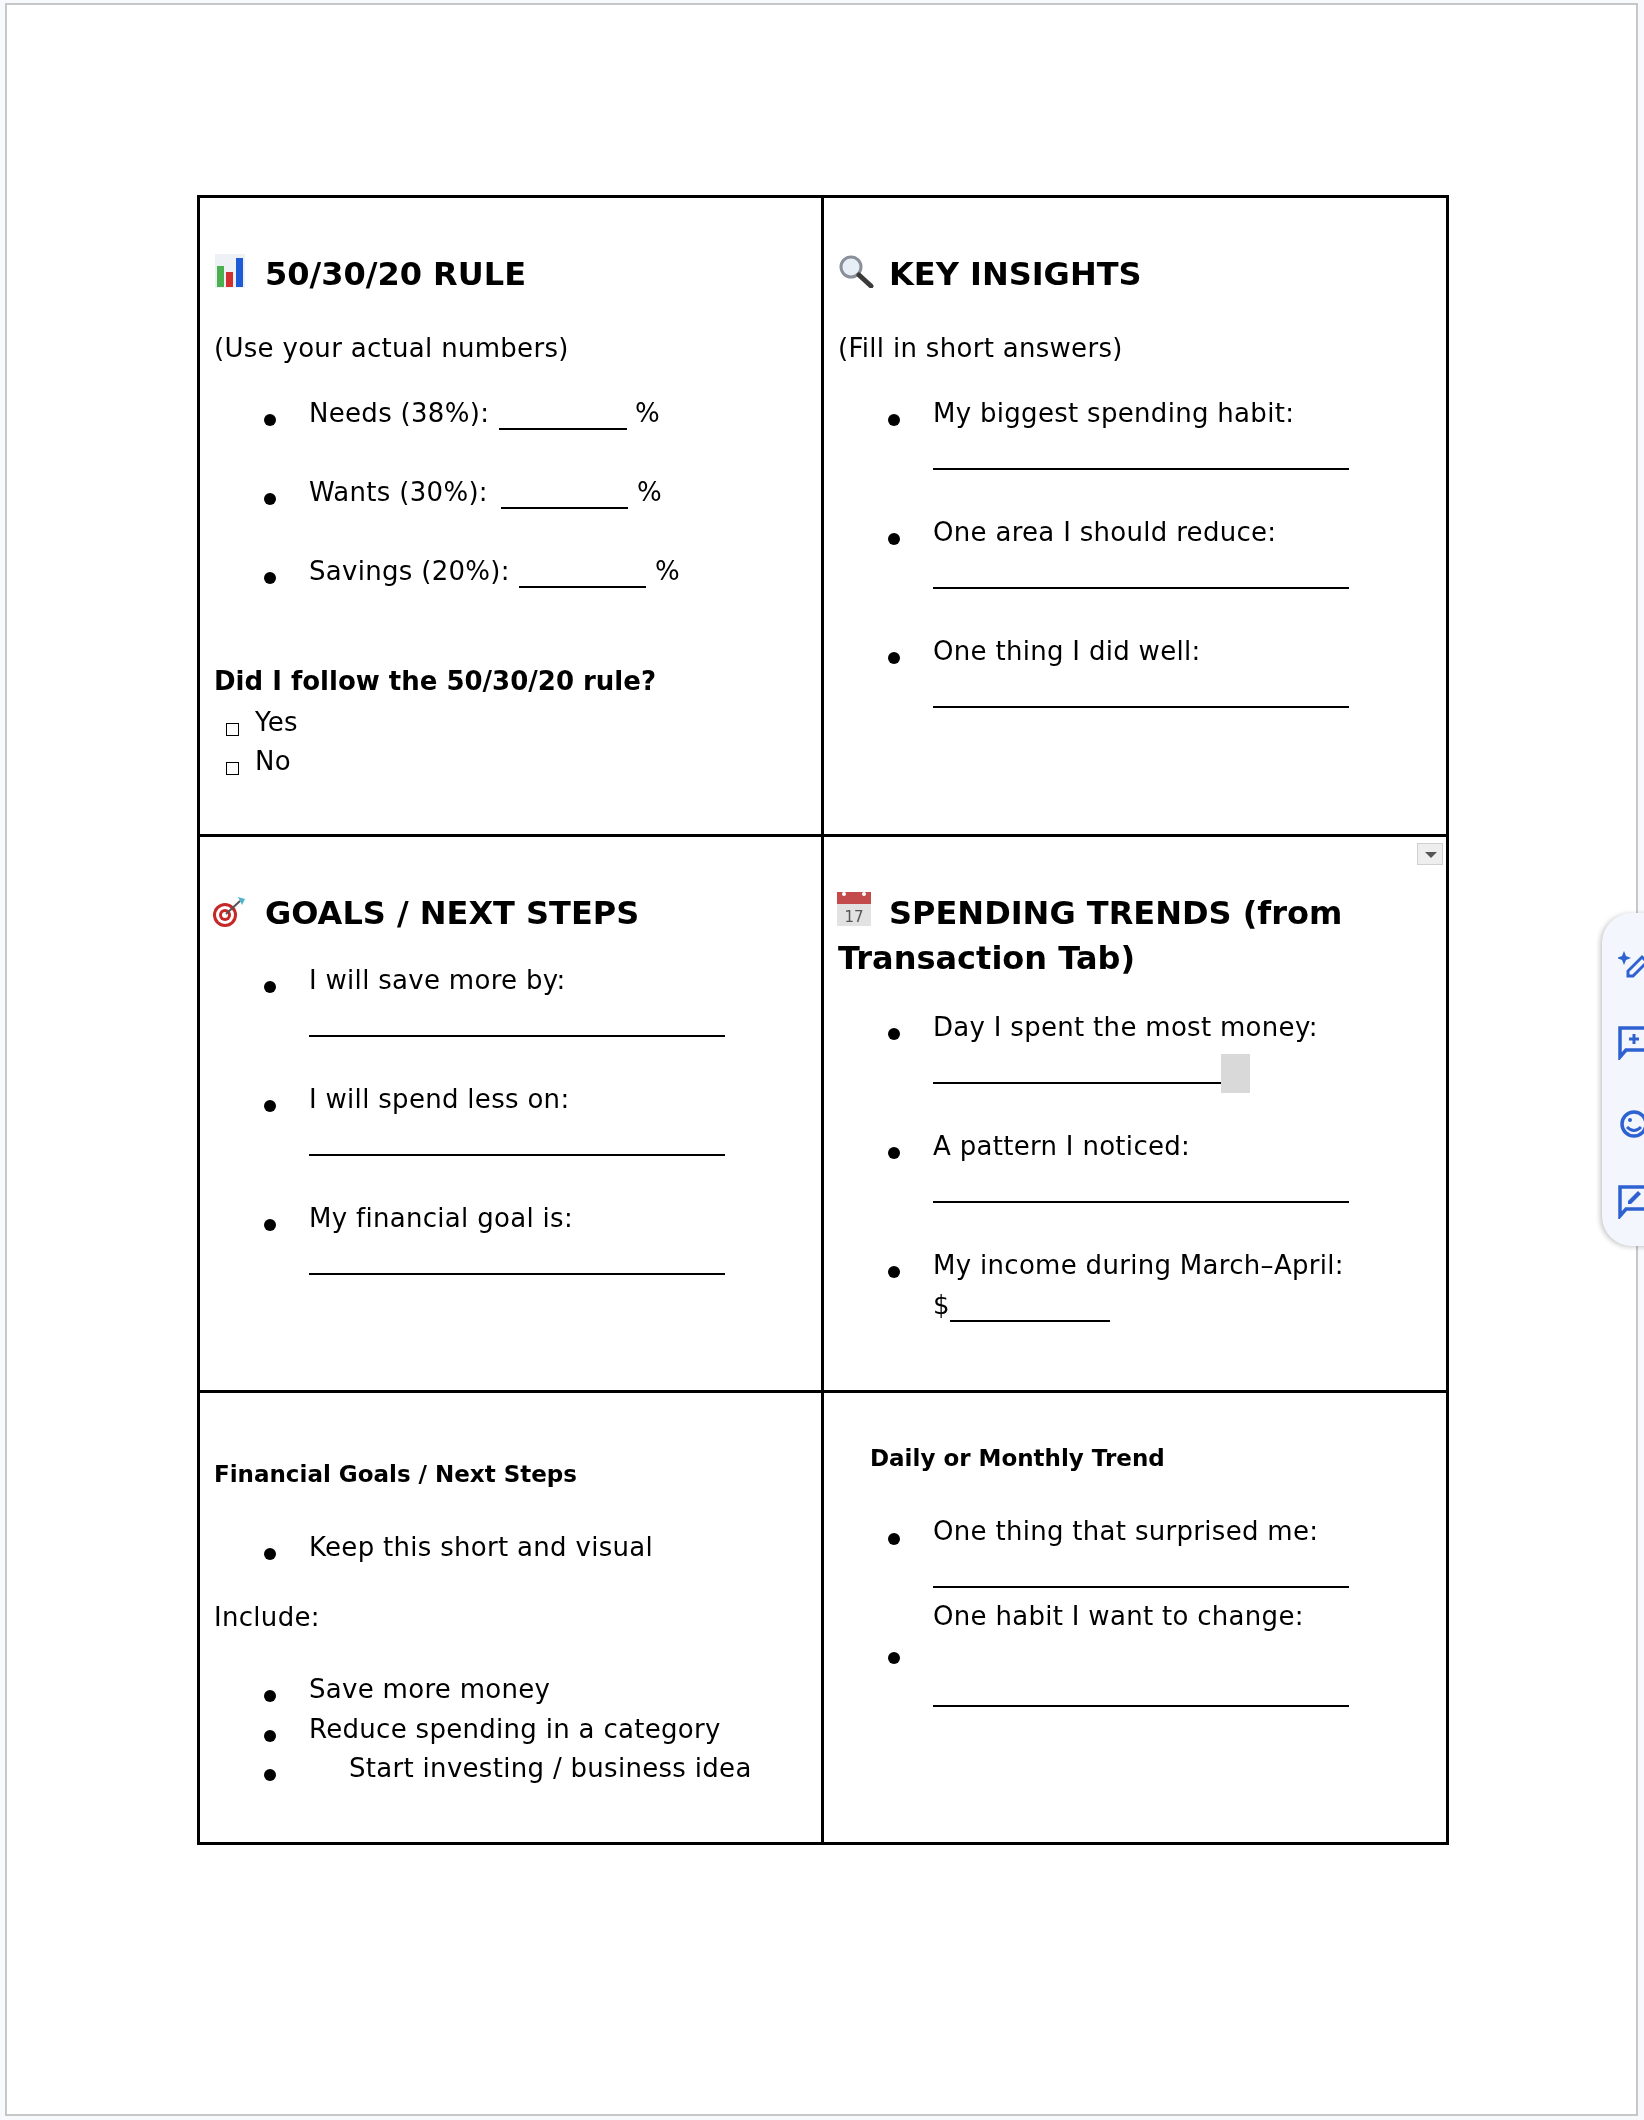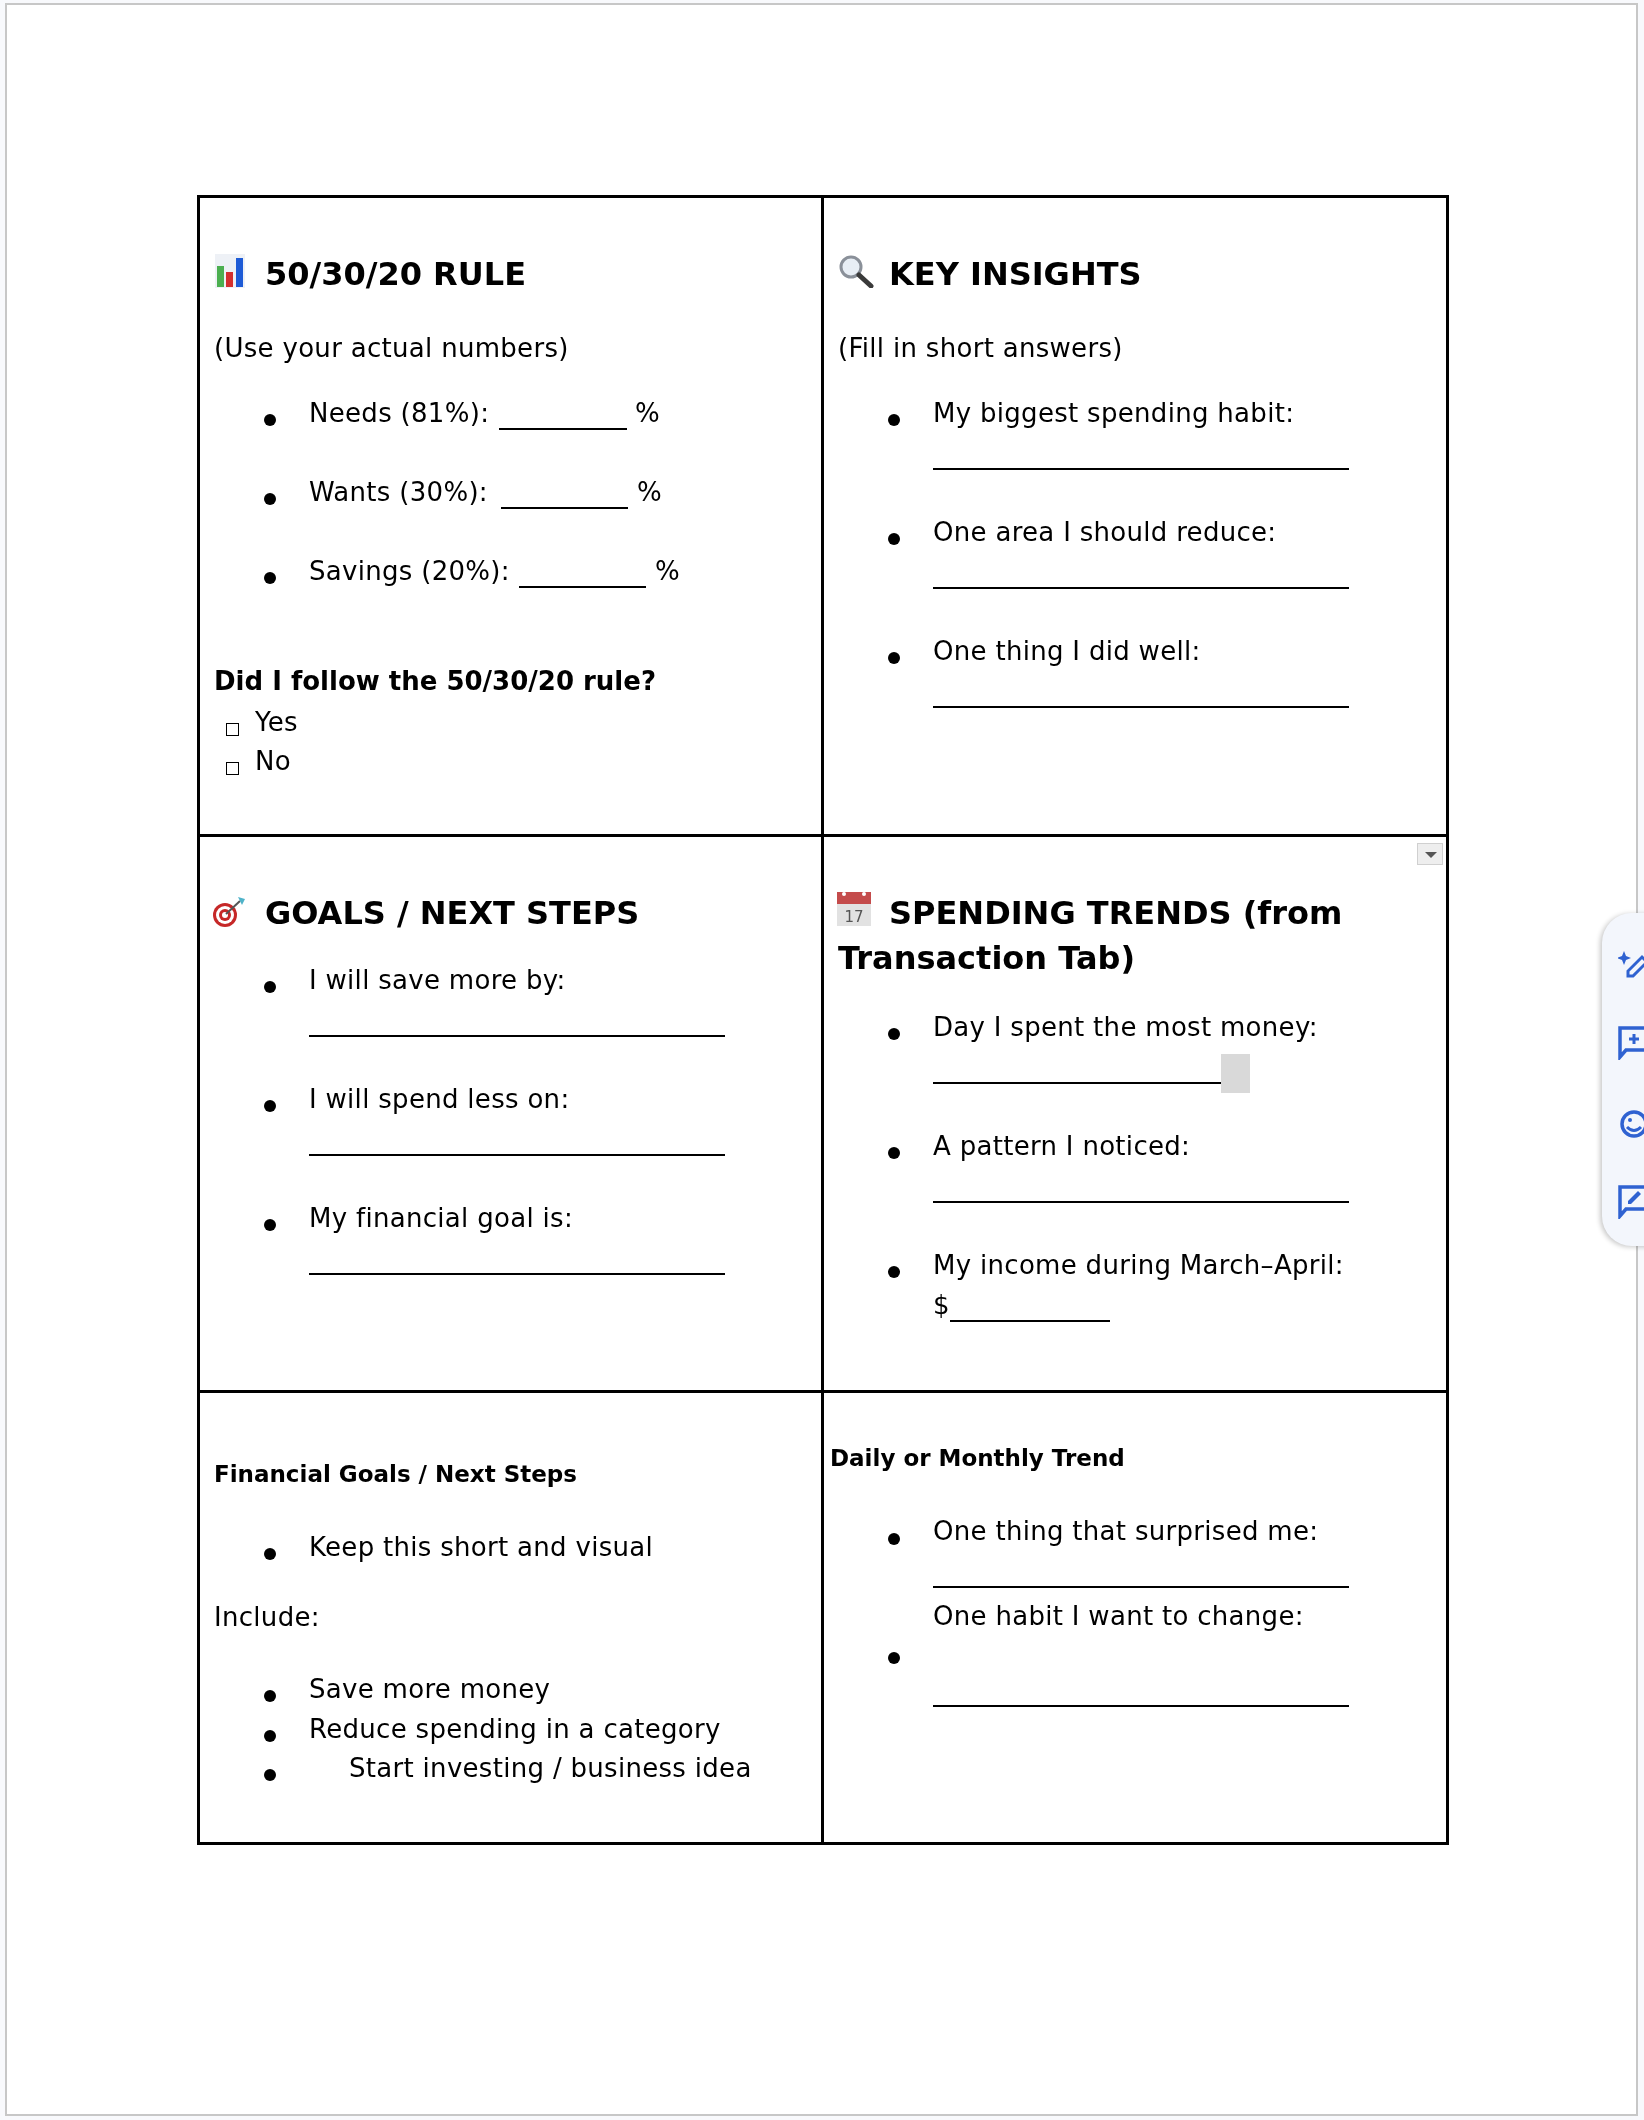--- a/index.html
+++ b/index.html
@@ -64,21 +64,21 @@
       <rect x="2" y="12" width="7" height="21" fill="#4caf50"></rect>
       <rect x="11" y="18" width="7" height="15" fill="#d32f2f"></rect>
       <rect x="21" y="4" width="7" height="29" fill="#1e5bd6"></rect>
     </svg>
   </span>
   <span class="abs h" style="left:265px;top:258px;">50/30/20 RULE</span>
   <span class="abs t" style="left:214px;top:335px;">(Use your actual numbers)</span>
 
   <div>
     <span class="dot" style="left:264px;top:414px;"></span>
-    <span class="abs t" style="left:309px;top:400px;">Needs (81%):</span>
+    <span class="abs t" style="left:309px;top:400px;">Needs (38%):</span>
     <span class="uline" style="left:499px;top:428px;width:128px;"></span>
     <span class="abs t" style="left:635px;top:400px;">%</span>
   </div>
   <div>
     <span class="dot" style="left:264px;top:493px;"></span>
     <span class="abs t" style="left:309px;top:479px;">Wants (30%):</span>
     <span class="uline" style="left:501px;top:507px;width:127px;"></span>
     <span class="abs t" style="left:637px;top:479px;">%</span>
   </div>
   <div>
@@ -204,21 +204,21 @@
     <span class="dot" style="left:264px;top:1730px;"></span>
     <span class="abs t" style="left:309px;top:1716px;">Reduce spending in a category</span>
   </div>
   <div>
     <span class="dot" style="left:264px;top:1769px;"></span>
     <span class="abs t" style="left:309px;top:1755px;margin-left:40px;">Start investing / business idea</span>
   </div>
 </div>
 
 <div>
-  <span class="abs h2" style="left:830px;top:1447px;">Daily or Monthly Trend</span>
+  <span class="abs h2" style="left:870px;top:1447px;">Daily or Monthly Trend</span>
   <div>
     <span class="dot" style="left:888px;top:1533px;"></span>
     <span class="abs t" style="left:933px;top:1518px;">One thing that surprised me:</span>
     <span class="uline" style="left:933px;top:1586px;width:416px;"></span>
   </div>
   <div>
     <span class="dot" style="left:888px;top:1652px;"></span>
     <span class="abs t" style="left:933px;top:1603px;">One habit I want to change:</span>
     <span class="uline" style="left:933px;top:1705px;width:416px;"></span>
   </div>

